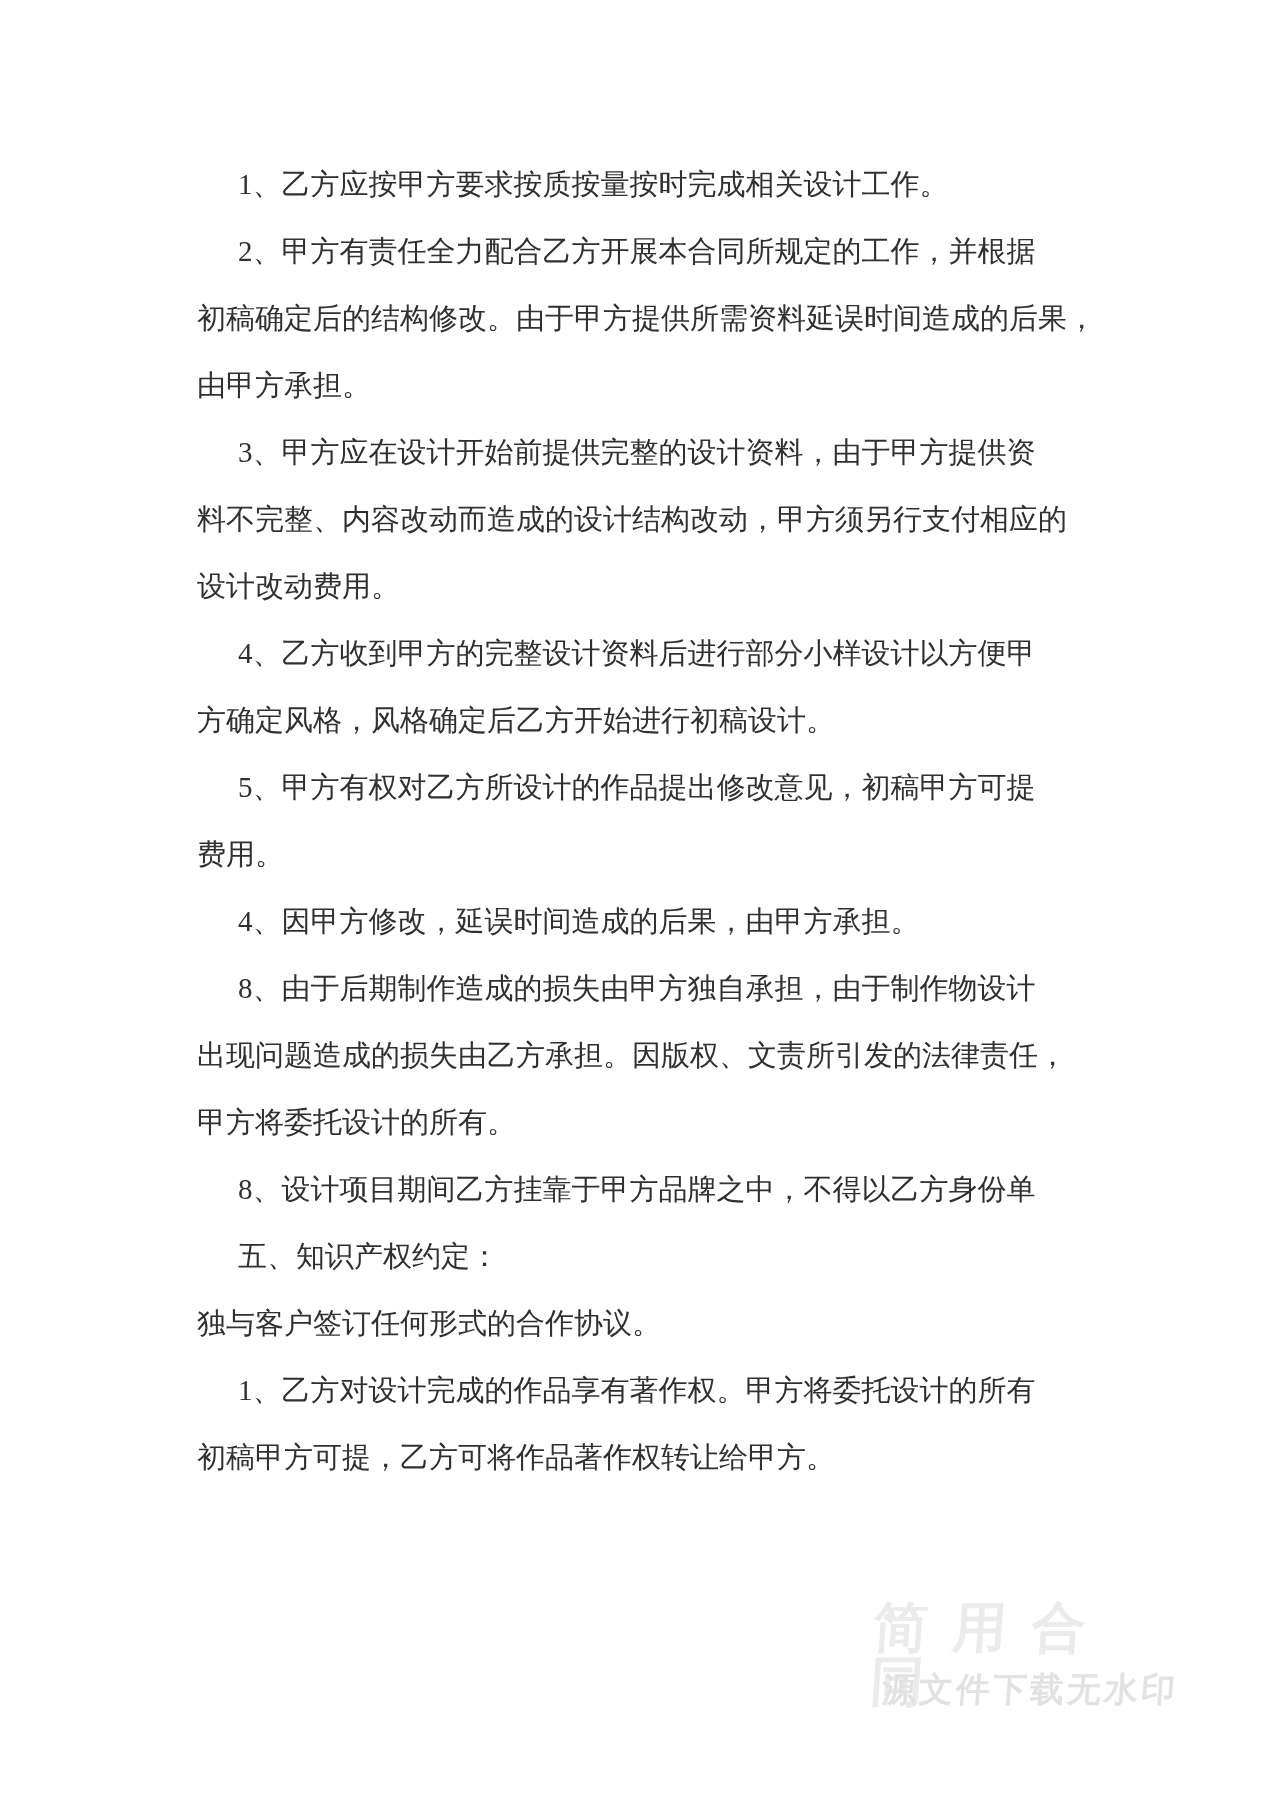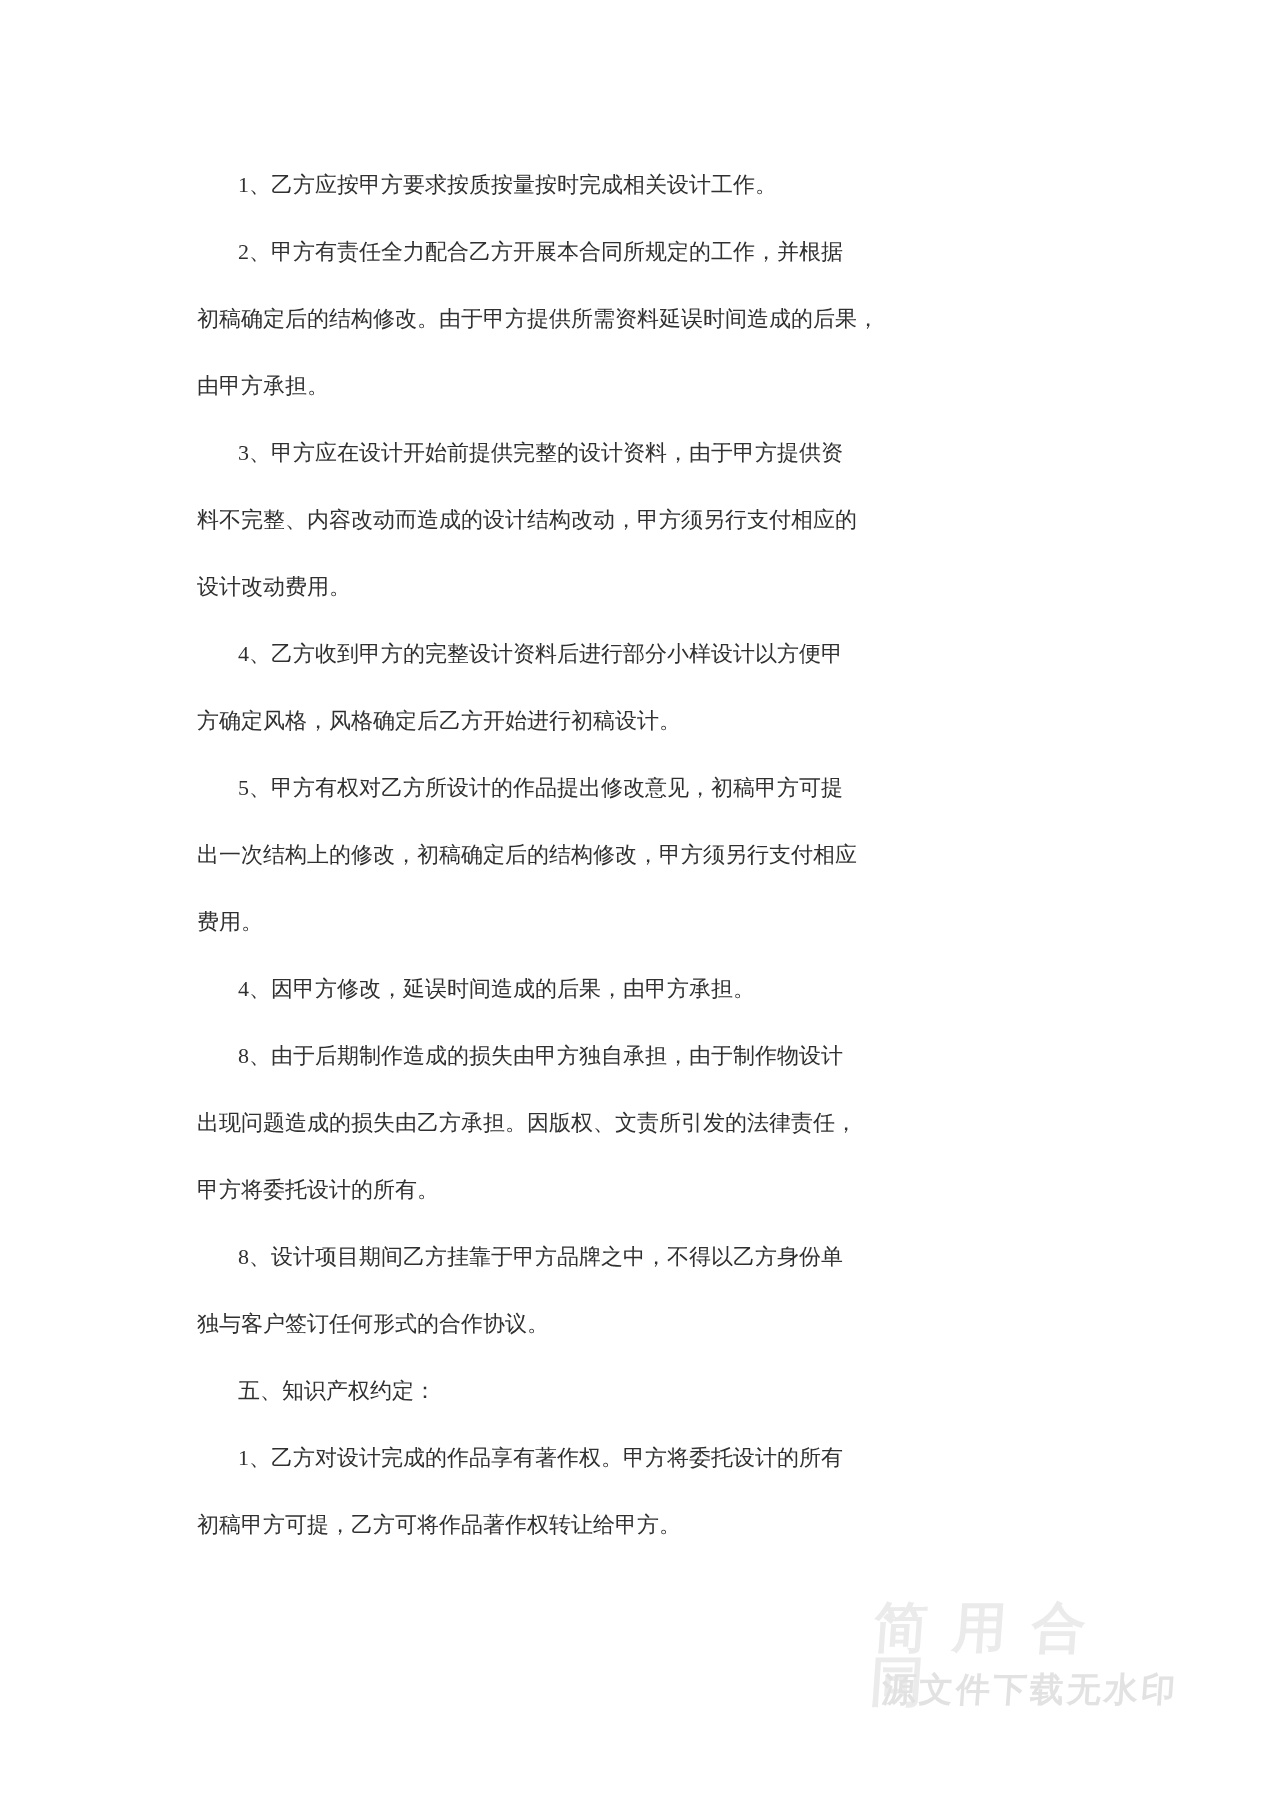--- a/index.html
+++ b/index.html
@@ -14,21 +14,21 @@
     background: #ffffff;
     overflow: hidden;
     font-family: "Liberation Serif", "DejaVu Serif", serif;
   }
   .text-block {
     position: absolute;
     top: 151px;
     left: 197px;
     width: 940px;
     color: #303030;
-    font-size: 22px;
+    font-size: 29px;
     line-height: 67px;
     letter-spacing: 0px;
     white-space: nowrap;
   }
   .line {
     height: 67px;
   }
   .line.indent {
     text-indent: 41px;
   }
@@ -69,29 +69,28 @@
   <div class="line indent">1、乙方应按甲方要求按质按量按时完成相关设计工作。</div>
       <div class="line indent">2、甲方有责任全力配合乙方开展本合同所规定的工作，并根据</div>
       <div class="line">初稿确定后的结构修改。由于甲方提供所需资料延误时间造成的后果，</div>
       <div class="line">由甲方承担。</div>
       <div class="line indent">3、甲方应在设计开始前提供完整的设计资料，由于甲方提供资</div>
       <div class="line">料不完整、内容改动而造成的设计结构改动，甲方须另行支付相应的</div>
       <div class="line">设计改动费用。</div>
       <div class="line indent">4、乙方收到甲方的完整设计资料后进行部分小样设计以方便甲</div>
       <div class="line">方确定风格，风格确定后乙方开始进行初稿设计。</div>
       <div class="line indent">5、甲方有权对乙方所设计的作品提出修改意见，初稿甲方可提</div>
-      <div class="line">出一次结构上的修改，初稿确定后的结构修改，甲方须另行支付相应</div>
       <div class="line">费用。</div>
       <div class="line indent">4、因甲方修改，延误时间造成的后果，由甲方承担。</div>
       <div class="line indent">8、由于后期制作造成的损失由甲方独自承担，由于制作物设计</div>
       <div class="line">出现问题造成的损失由乙方承担。因版权、文责所引发的法律责任，</div>
       <div class="line">甲方将委托设计的所有。</div>
       <div class="line indent">8、设计项目期间乙方挂靠于甲方品牌之中，不得以乙方身份单</div>
+      <div class="line indent">五、知识产权约定：</div>
       <div class="line">独与客户签订任何形式的合作协议。</div>
-      <div class="line indent">五、知识产权约定：</div>
       <div class="line indent">1、乙方对设计完成的作品享有著作权。甲方将委托设计的所有</div>
       <div class="line">初稿甲方可提，乙方可将作品著作权转让给甲方。</div>
     </div>
 
   <div class="watermark watermark-line1">简用合同</div>
 
   <div class="watermark watermark-line2">源文件下载无水印</div>
 
 </div>
 

